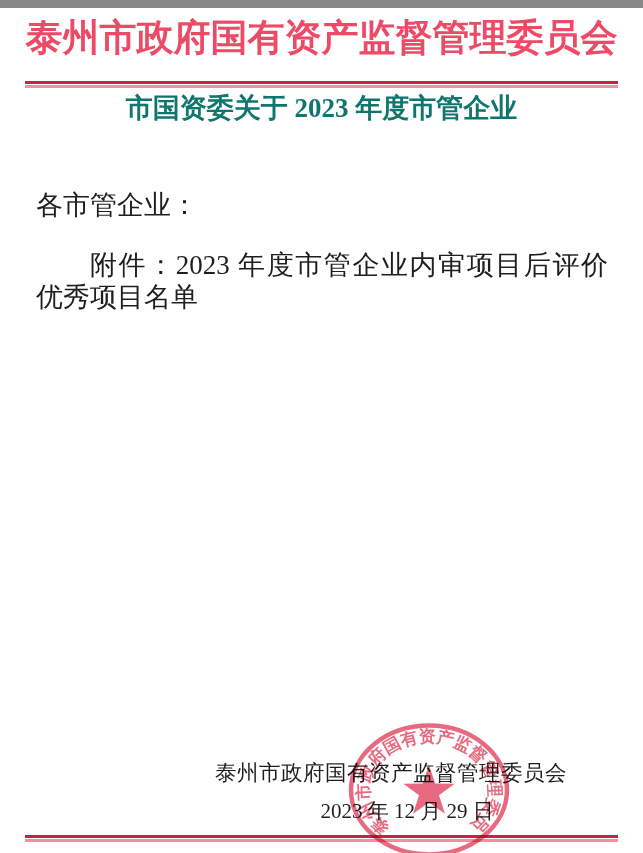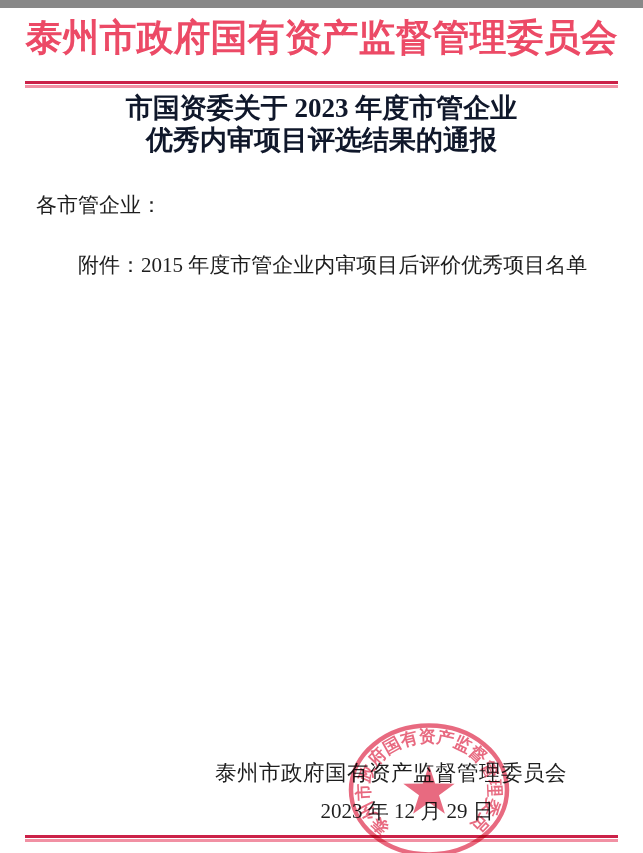--- a/index.html
+++ b/index.html
@@ -26,26 +26,26 @@
     background:linear-gradient(#cb2148 0 3px,#ffffff 3px 4px,#f190a3 4px 7px);
   }
   .rule.header-rule{top:73px;}
   .rule.footer-rule{top:827px;}
   
   .doc-title{
     position:absolute;top:84px;left:0;right:0;
     text-align:center;
     font-size:27px;font-weight:700;
     line-height:32px;
-    color:#0f172a;
+    color:#0f766e;
   }
   
   .body-text{
     position:absolute;top:182px;left:36px;width:572px;
-    font-size:21px;line-height:31.8px;
+    font-size:27px;line-height:31.8px;
     text-align:justify;
     color:#1e1e1e;
   }
   .body-text p{margin:0;}
   .body-text p.indent{text-indent:2em;}
   .attachment-line{margin-top:28px !important;text-indent:2em;}
   
   .sig-org{
     position:absolute;top:750px;right:76px;
     font-size:21.5px;letter-spacing:0.5px;
@@ -74,26 +74,25 @@
 <body>
 
 <div class="page">
 
   <div class="agency-header">泰州市政府国有资产监督管理委员会</div>
 
   <div class="rule header-rule"></div>
 
   <div class="doc-title">
     <span>市国资委关于 2023 年度市管企业</span><br>
-    <span>优秀内审项目评选结果的通报</span>
   </div>
 
   <div class="body-text">
     <p>各市管企业：</p>
-    <p class="attachment-line">附件：2015 年度市管企业内审项目后评价优秀项目名单</p>
+    <p class="attachment-line">附件：2023 年度市管企业内审项目后评价优秀项目名单</p>
   </div>
 
   <div class="sig-org">泰州市政府国有资产监督管理委员会</div>
 
   <div class="sig-date">2023 年 12 月 29 日</div>
 
   <svg class="seal" viewBox="0 0 172 145" xmlns="http://www.w3.org/2000/svg">
     <defs>
       <path id="sealArc" d="M 46.4 108.8 A 60 48 0 1 1 123.6 108.8" fill="none"></path>
     </defs>

